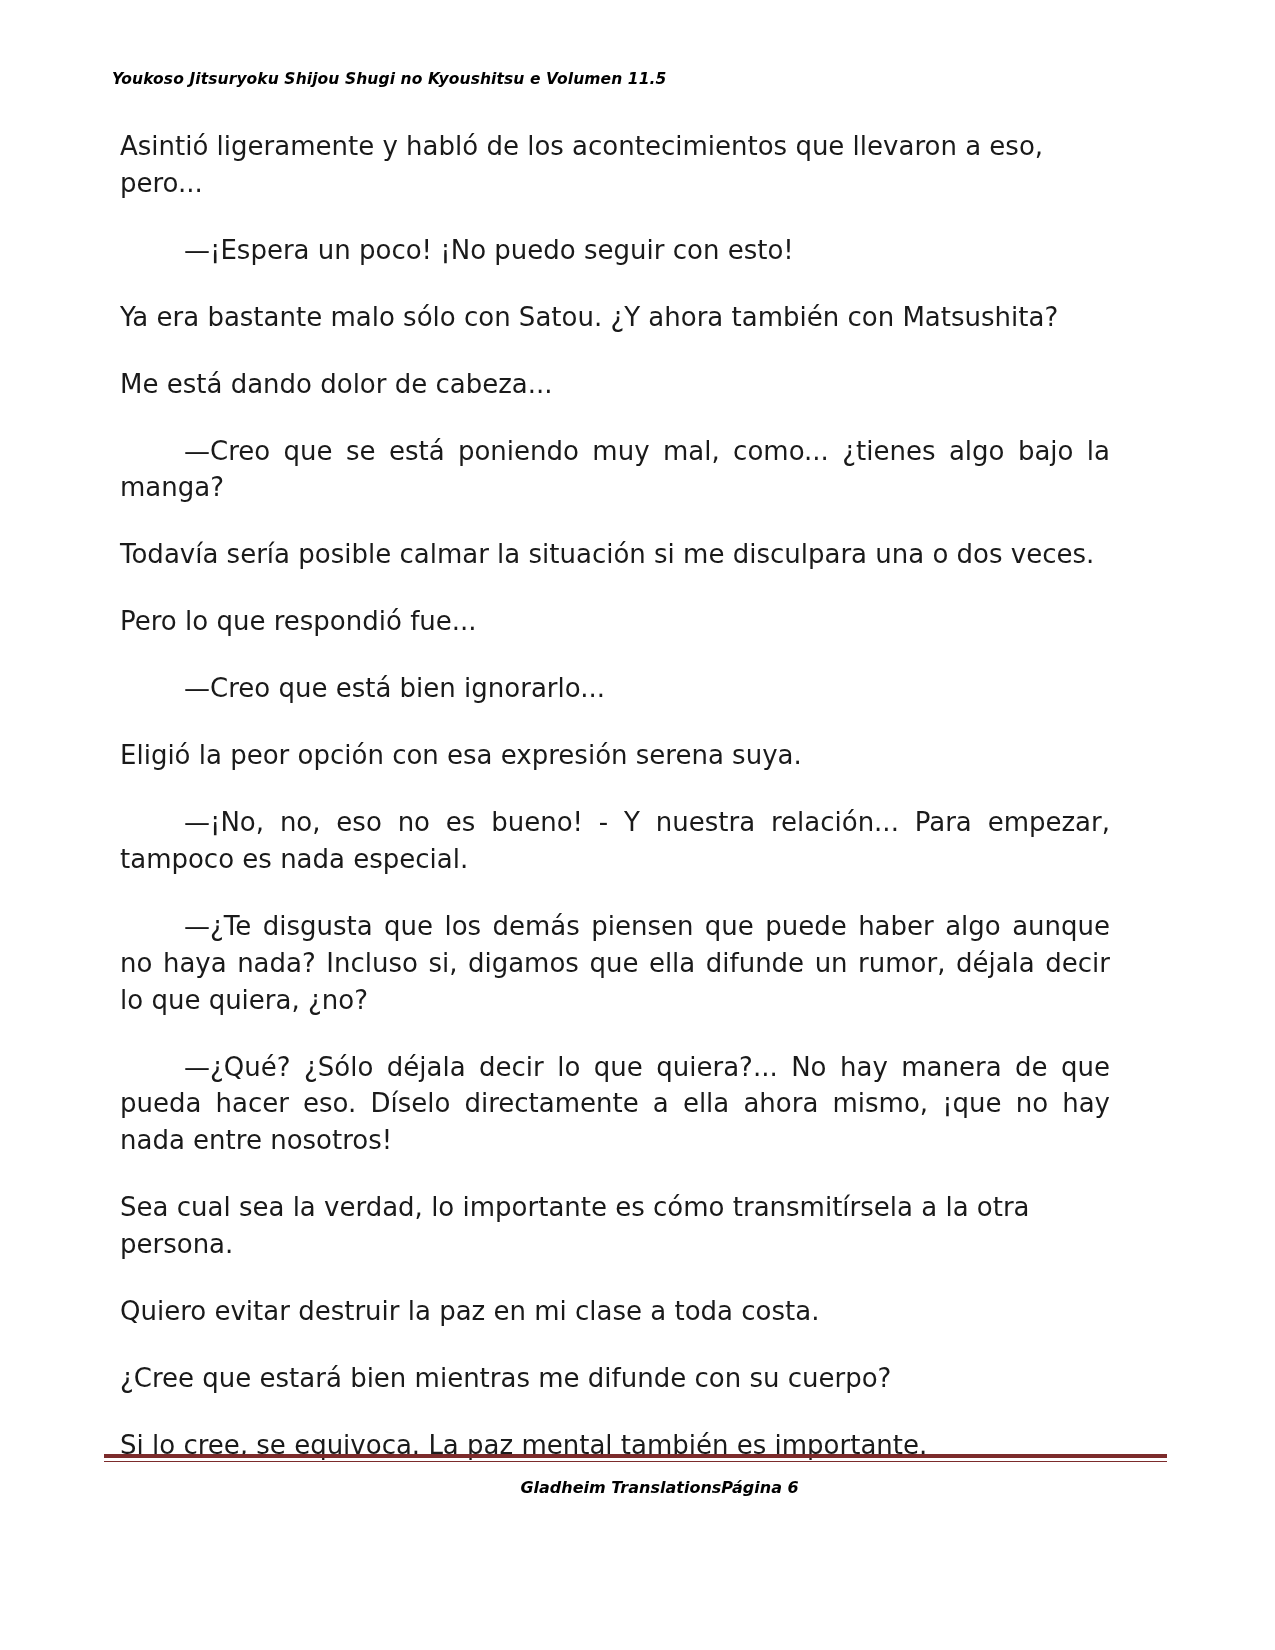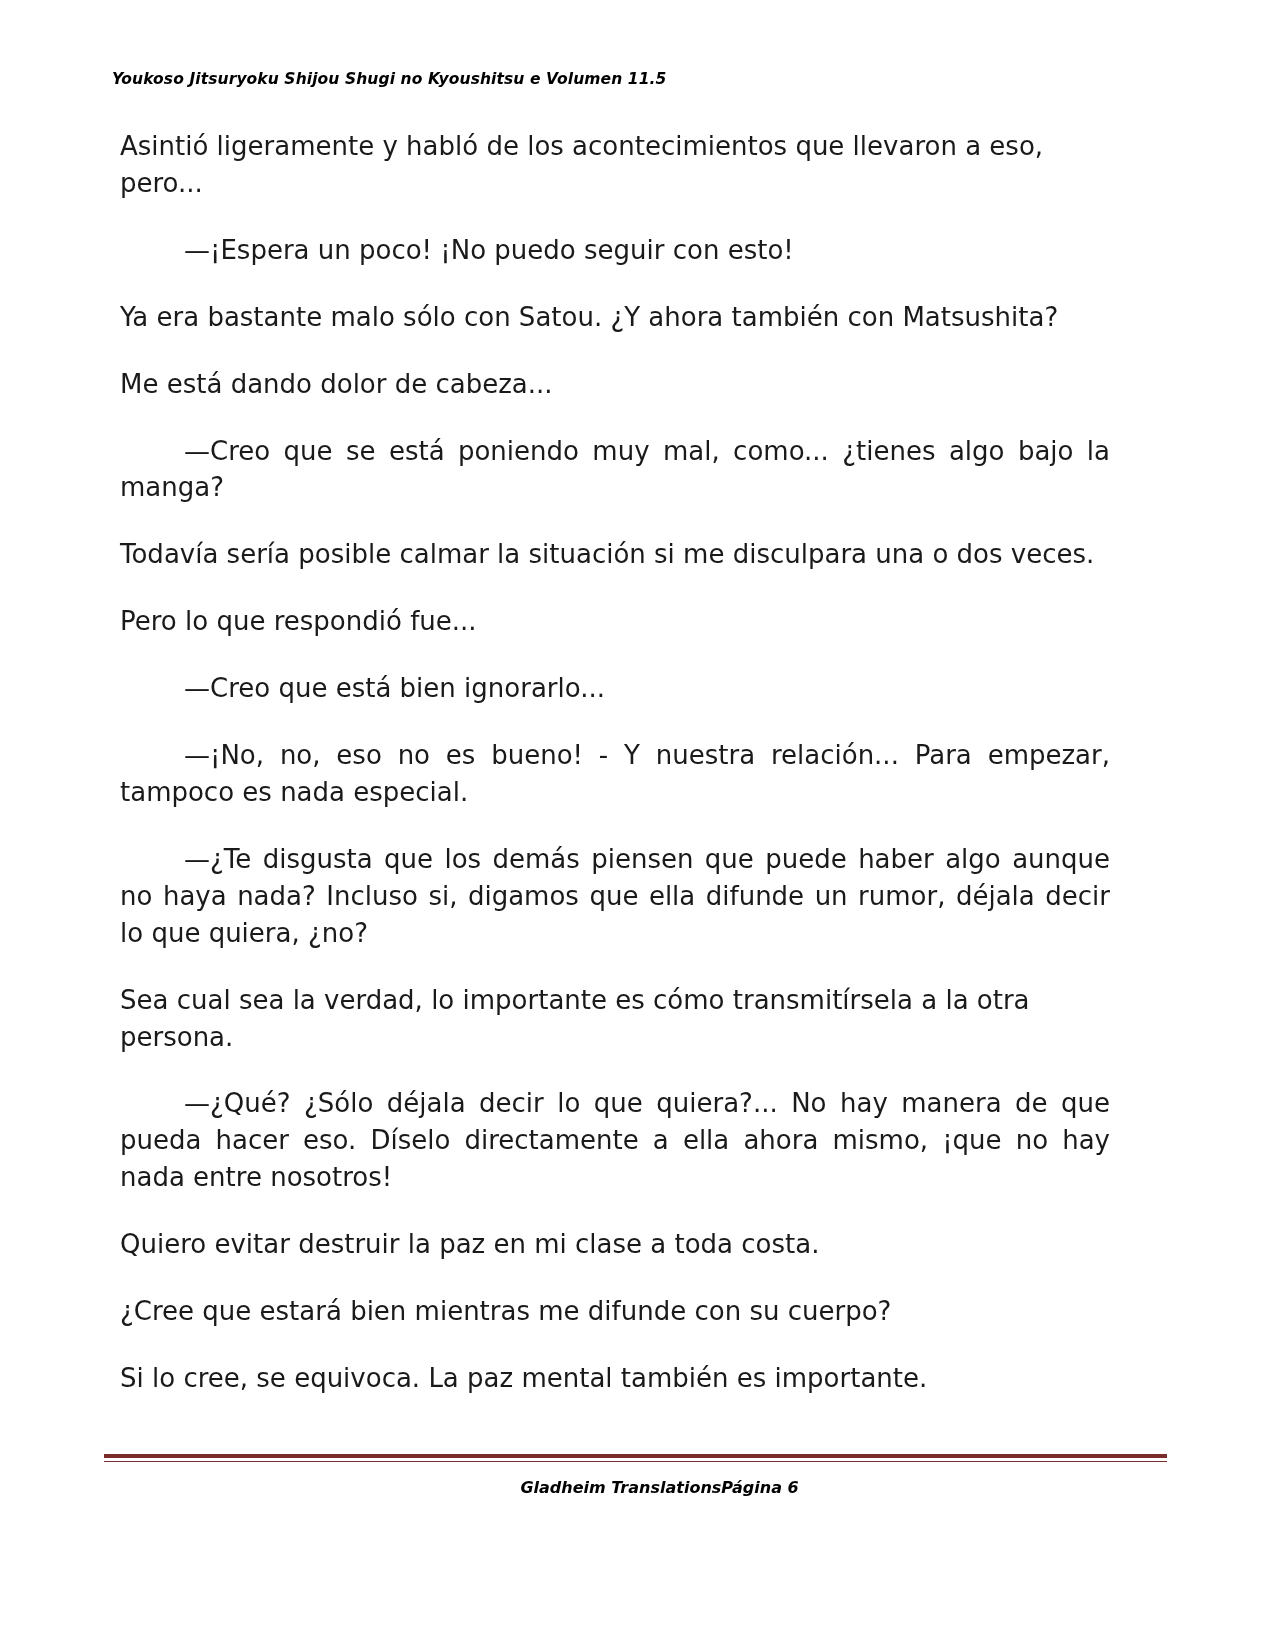--- a/index.html
+++ b/index.html
@@ -112,24 +112,25 @@
 
   <div class="content">
     <p class="para single">Asintió ligeramente y habló de los acontecimientos que llevaron a eso, pero...</p>
     <p class="para indent single">—¡Espera un poco! ¡No puedo seguir con esto!</p>
     <p class="para single">Ya era bastante malo sólo con Satou. ¿Y ahora también con Matsushita?</p>
     <p class="para single">Me está dando dolor de cabeza...</p>
     <p class="para indent">—Creo que se está poniendo muy mal, como... ¿tienes algo bajo la manga?</p>
     <p class="para single">Todavía sería posible calmar la situación si me disculpara una o dos veces.</p>
     <p class="para single">Pero lo que respondió fue...</p>
     <p class="para indent single">—Creo que está bien ignorarlo...</p>
+    <p class="para single">Eligió la peor opción con esa expresión serena suya.</p>
     <p class="para indent">—¡No, no, eso no es bueno! - Y nuestra relación... Para empezar, tampoco es nada especial.</p>
     <p class="para indent">—¿Te disgusta que los demás piensen que puede haber algo aunque no haya nada? Incluso si, digamos que ella difunde un rumor, déjala decir lo que quiera, ¿no?</p>
+    <p class="para indent">—¿Qué? ¿Sólo déjala decir lo que quiera?... No hay manera de que pueda hacer eso. Díselo directamente a ella ahora mismo, ¡que no hay nada entre nosotros!</p>
     <p class="para single">Sea cual sea la verdad, lo importante es cómo transmitírsela a la otra persona.</p>
-    <p class="para indent">—¿Qué? ¿Sólo déjala decir lo que quiera?... No hay manera de que pueda hacer eso. Díselo directamente a ella ahora mismo, ¡que no hay nada entre nosotros!</p>
     <p class="para single">Quiero evitar destruir la paz en mi clase a toda costa.</p>
     <p class="para single">¿Cree que estará bien mientras me difunde con su cuerpo?</p>
     <p class="para single last">Si lo cree, se equivoca. La paz mental también es importante.</p>
   </div>
 
   <div class="footer-rule"></div>
   <div class="footer-rule thin"></div>
 
   <div class="footer">
     <div class="footer-left">Gladheim Translations</div>

